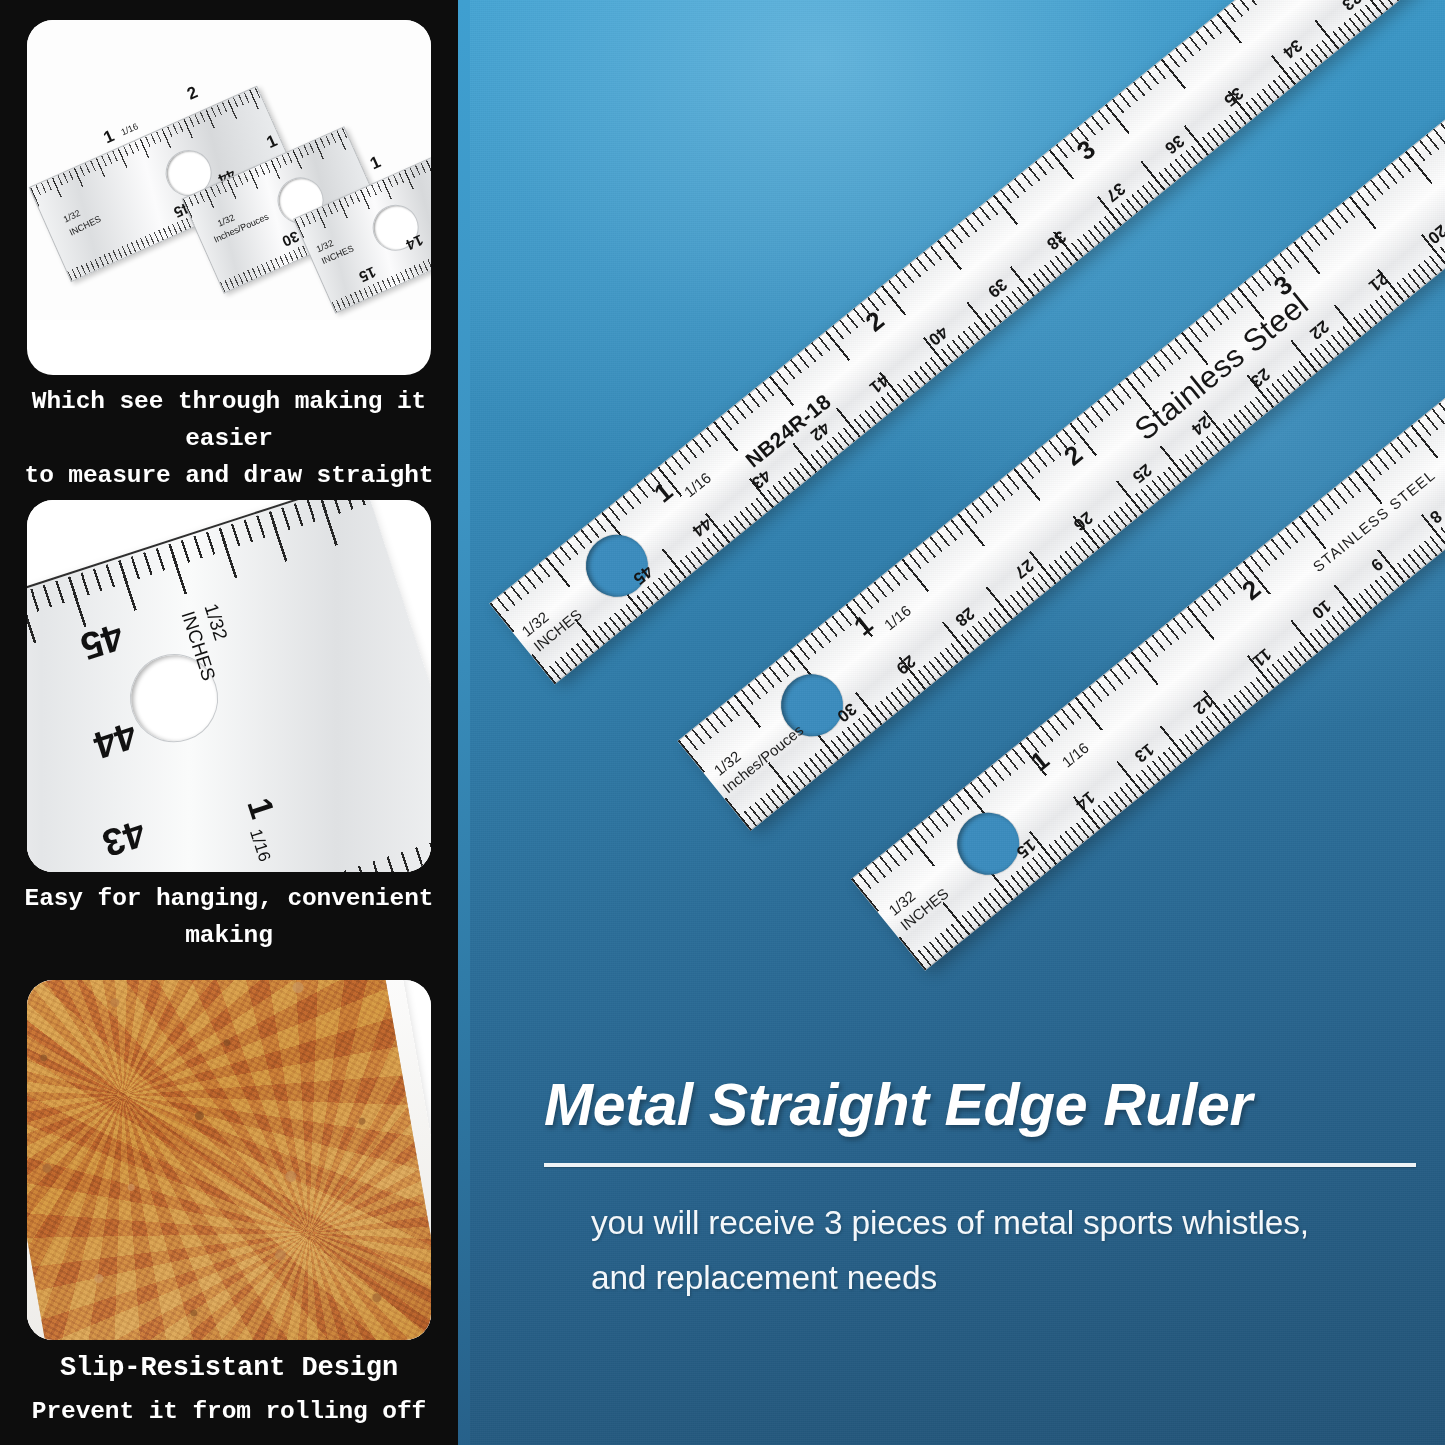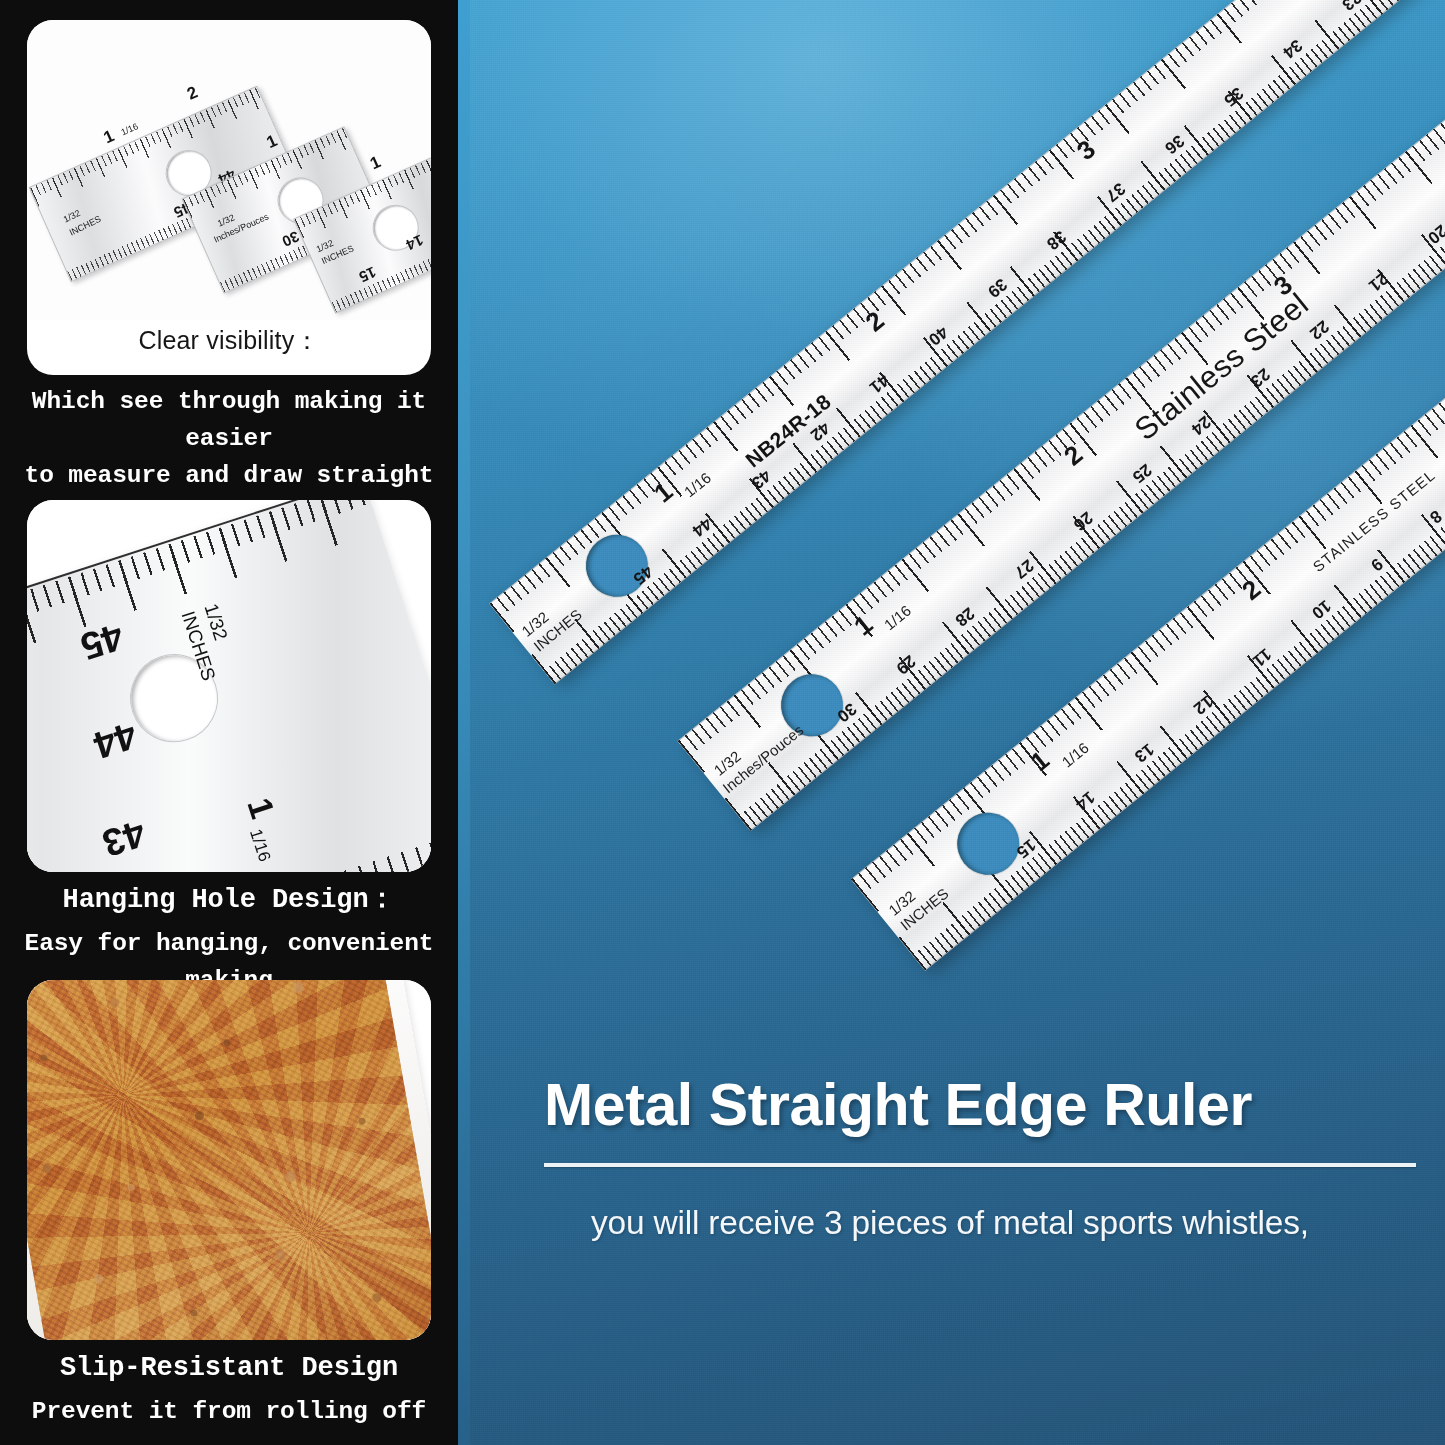--- a/index.html
+++ b/index.html
@@ -309,20 +309,21 @@
   .hero-text {
     position: absolute;
     left: 74px;
     top: 1074px;
     width: 880px;
   }
   .hero-title {
     color: #ffffff;
     font-size: 59px;
     font-weight: bold;
+    font-style: italic;
     letter-spacing: -0.4px;
     line-height: 1.06;
     text-shadow: 2px 3px 5px rgba(0,0,0,.32);
     white-space: nowrap;
   }
   .hero-rule {
     margin-top: 26px;
     height: 4px;
     width: 872px;
     background: #eef3f6;
@@ -383,21 +384,20 @@
               <div class="hole" style="left:66px; top:26px; width:46px; height:46px;"></div>
               <div class="btxt" style="left:8px; top:32px;">1/32</div>
               <div class="btxt" style="left:8px; top:45px;">INCHES</div>
               <div class="bnum" style="left:92px; top:-28px; font-size:17px;">1</div>
               <div class="bnum" style="left:36px; top:72px; transform:rotate(180deg);">15</div>
               <div class="bnum" style="left:92px; top:62px; transform:rotate(180deg);">14</div>
             </div>
 
           </div>
         </div>
-        <div class="feature-heading">Clear visibility：</div>
       </div>
       <div class="feature-caption">
         <span class="ln">Which  see through making it easier</span>
         <span class="ln">to measure and draw straight making</span>
       </div>
     </div>
 
     <div class="feature-block" id="block-hanging">
       <div class="feature-card">
         <div class="feature-photo">
@@ -416,21 +416,20 @@
               <div class="mnum" style="left:110px; top:246px; font-size:38px; transform:rotate(180deg);">43</div>
 
               <div class="mnum" style="left:290px; top:272px; font-size:34px; transform:rotate(90deg); transform-origin:left top;">1</div>
               <div class="mtxt" style="left:268px; top:300px; font-size:17px; transform:rotate(90deg); transform-origin:left top;">1/16</div>
 
             </div>
           </div>
         </div>
       </div>
       <div class="feature-caption">
-        <span class="ln" style="font-size:27px; font-weight:bold; padding-bottom:4px;">Hanging Hole Design：</span>
         <span class="ln">Easy for hanging, convenient making</span>
       </div>
     </div>
 
     <div class="feature-block" id="block-grip">
       <div class="feature-card">
         <div class="feature-photo">
           <div class="photo-cork">
             <div class="cork-base"></div>
             <div class="cork-strip"></div>
@@ -550,18 +549,19 @@
 
     </div>
 
     <div class="noise"></div>
 
     <div class="hero-text">
       <div class="hero-title">Metal Straight Edge Ruler</div>
       <div class="hero-rule"></div>
       <div class="hero-body">
         <span class="ln">you will receive 3 pieces of metal sports whistles,</span>
+        <span class="ln">and replacement needs</span>
       </div>
     </div>
 
   </div>
 
 </div>
 
 </body></html>

